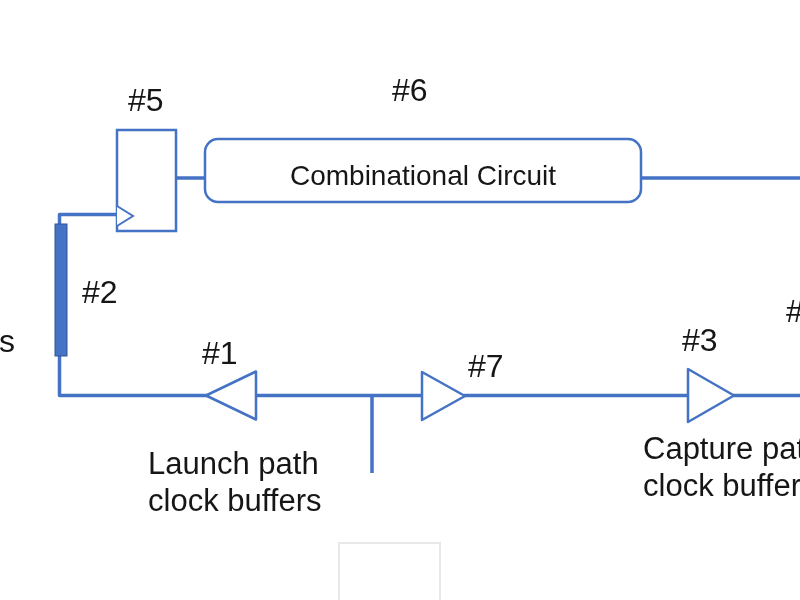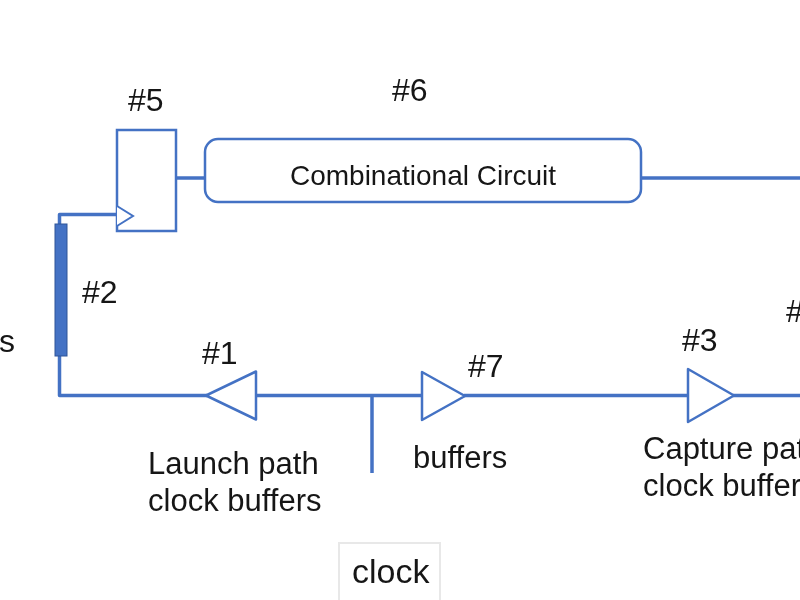--- a/index.html
+++ b/index.html
@@ -131,23 +131,21 @@
   <div id="comb-text-wrap">
     <div id="comb-text">Combinational Circuit</div>
   </div>
 
   <div class="caption" id="caption-launch">
     <span>Launch path</span>
     <span>clock buffers</span>
   </div>
 
   <div class="caption" id="caption-skew">
-    <span>buffers</span>
   </div>
 
   <div class="caption" id="caption-capture">
     <span>Capture path</span>
     <span>clock buffers</span>
   </div>
 
-  <div id="clock-label">clock</div>
 
 </div>
 
 </body></html>

